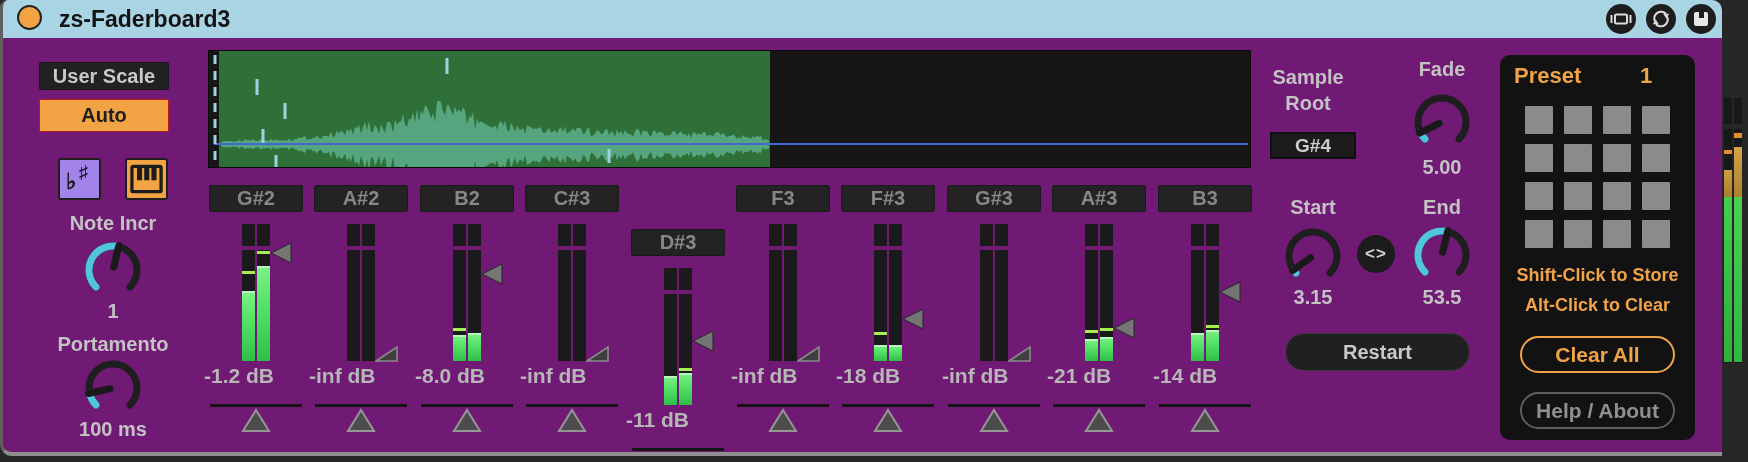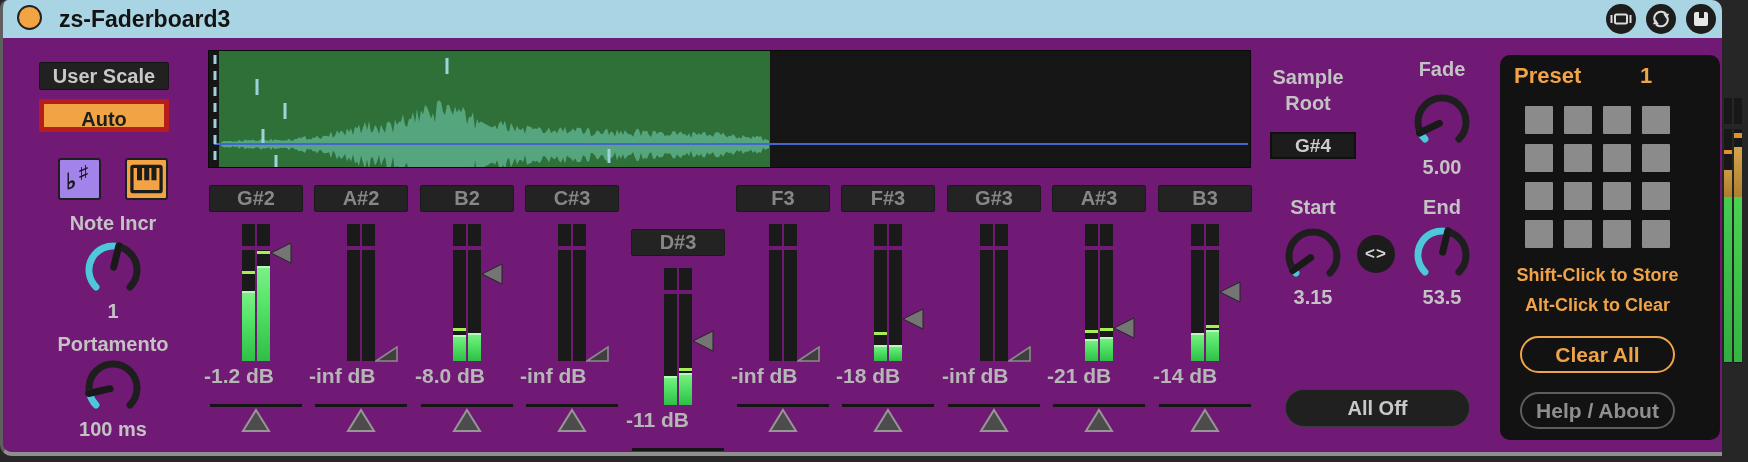--- a/index.html
+++ b/index.html
@@ -19,21 +19,21 @@
   .tb-icon{position:absolute;top:4px;width:30px;height:30px;border-radius:50%;background:#1d1d1d;
            display:flex;align-items:center;justify-content:center;}
 
   
   .lbl{color:#c3c3c3;font-size:20px;font-weight:600;text-align:center;}
   .val{color:#c3c3c3;font-size:20px;font-weight:600;text-align:center;}
 
   
   .dk-btn{position:absolute;background:#212121;border:1px solid #161616;border-radius:2px;
           color:#c9c9c9;font-size:20px;font-weight:600;text-align:center;box-sizing:border-box;}
-  #btn-auto{background:#f2a444;color:#1e1e1e;border:5px solid #b91c1c;}
+  #btn-auto{background:#f2a444;color:#1e1e1e;border:1px solid #b91c1c;}
   .icon-btn{position:absolute;width:43px;height:42px;border-radius:3px;box-sizing:border-box;}
 
   
   #waveform{position:absolute;left:205px;top:50px;width:1043px;height:118px;background:#161616;
             border:1px solid #0a0a0a;box-sizing:border-box;}
 
   
   .channel{position:absolute;top:180px;width:104px;height:262px;}
   .note-box{position:absolute;left:5px;top:5px;width:94px;height:27px;background:#232323;
             border:1px solid #1a1a1a;box-sizing:border-box;border-radius:2px;
@@ -61,21 +61,21 @@
             border:1px solid #3c3c3c;box-sizing:border-box;color:#c9c9c9;font-size:20px;
             font-weight:600;text-align:center;line-height:36px;}
   #root-box{position:absolute;left:1267px;top:132px;width:86px;height:27px;background:#1c1c1c;
             border:2px solid #101010;box-sizing:border-box;color:#cccccc;font-size:19px;
             font-weight:600;text-align:center;line-height:23px;}
   #swap-btn{position:absolute;left:1354px;top:235px;width:38px;height:38px;border-radius:50%;
             background:#1c1c1c;color:#d6d6d6;font-size:17px;font-weight:bold;text-align:center;
             line-height:38px;letter-spacing:1px;}
 
   
-  #preset-panel{position:absolute;left:1497px;top:55px;width:220px;height:385px;background:#121212;
+  #preset-panel{position:absolute;left:1497px;top:55px;width:195px;height:385px;background:#121212;
                 border-radius:10px;}
   .orange-txt{color:#f0a348;font-weight:bold;}
   #preset-grid{position:absolute;left:25px;top:51px;display:grid;
                grid-template-columns:repeat(4,28px);grid-auto-rows:28px;gap:10px 11px;}
   .preset-cell{background:#8b8b8b;border-radius:1px;}
   .hint{position:absolute;left:0;width:195px;text-align:center;font-size:18px;}
   .outline-pill{position:absolute;left:20px;width:155px;height:37px;border-radius:19px;
                 box-sizing:border-box;text-align:center;font-size:21px;line-height:33px;}
 
   
@@ -389,21 +389,21 @@
     <div id="swap-btn">&lt;&gt;</div>
 
     <div class="lbl abs" style="left:1404px;top:196px;width:70px">End</div>
     <div class="knob" style="left:1407px;top:223px"><svg width="64" height="64" viewBox="0 0 64 64">
           <path d="M 15.0 49.0 A 24 24 0 1 1 49.0 49.0" fill="none" stroke="#1e1e1e" stroke-width="7" stroke-linecap="round"></path>
           <path d="M 15.0 49.0 A 24 24 0 0 1 37.6 8.7" fill="none" stroke="#4fc6dc" stroke-width="7" stroke-linecap="round"></path>
           <line x1="32.7" y1="29.1" x2="37.8" y2="7.7" stroke="#191919" stroke-width="7" stroke-linecap="round"></line>
         </svg></div>
     <div class="val abs" style="left:1404px;top:286px;width:70px">53.5</div>
 
-    <div class="pill-btn" style="left:1282px;top:389px">All Off</div>
+    <div class="pill-btn" style="left:1282px;top:333px">Restart</div>
 
     <div id="preset-panel">
       <div class="orange-txt abs" style="left:14px;top:8px;font-size:22px">Preset</div>
       <div class="orange-txt abs" style="left:126px;top:8px;width:40px;text-align:center;font-size:22px">1</div>
       <div id="preset-grid">
           <div class="preset-cell"></div>
           <div class="preset-cell"></div>
           <div class="preset-cell"></div>
           <div class="preset-cell"></div>
           <div class="preset-cell"></div>

